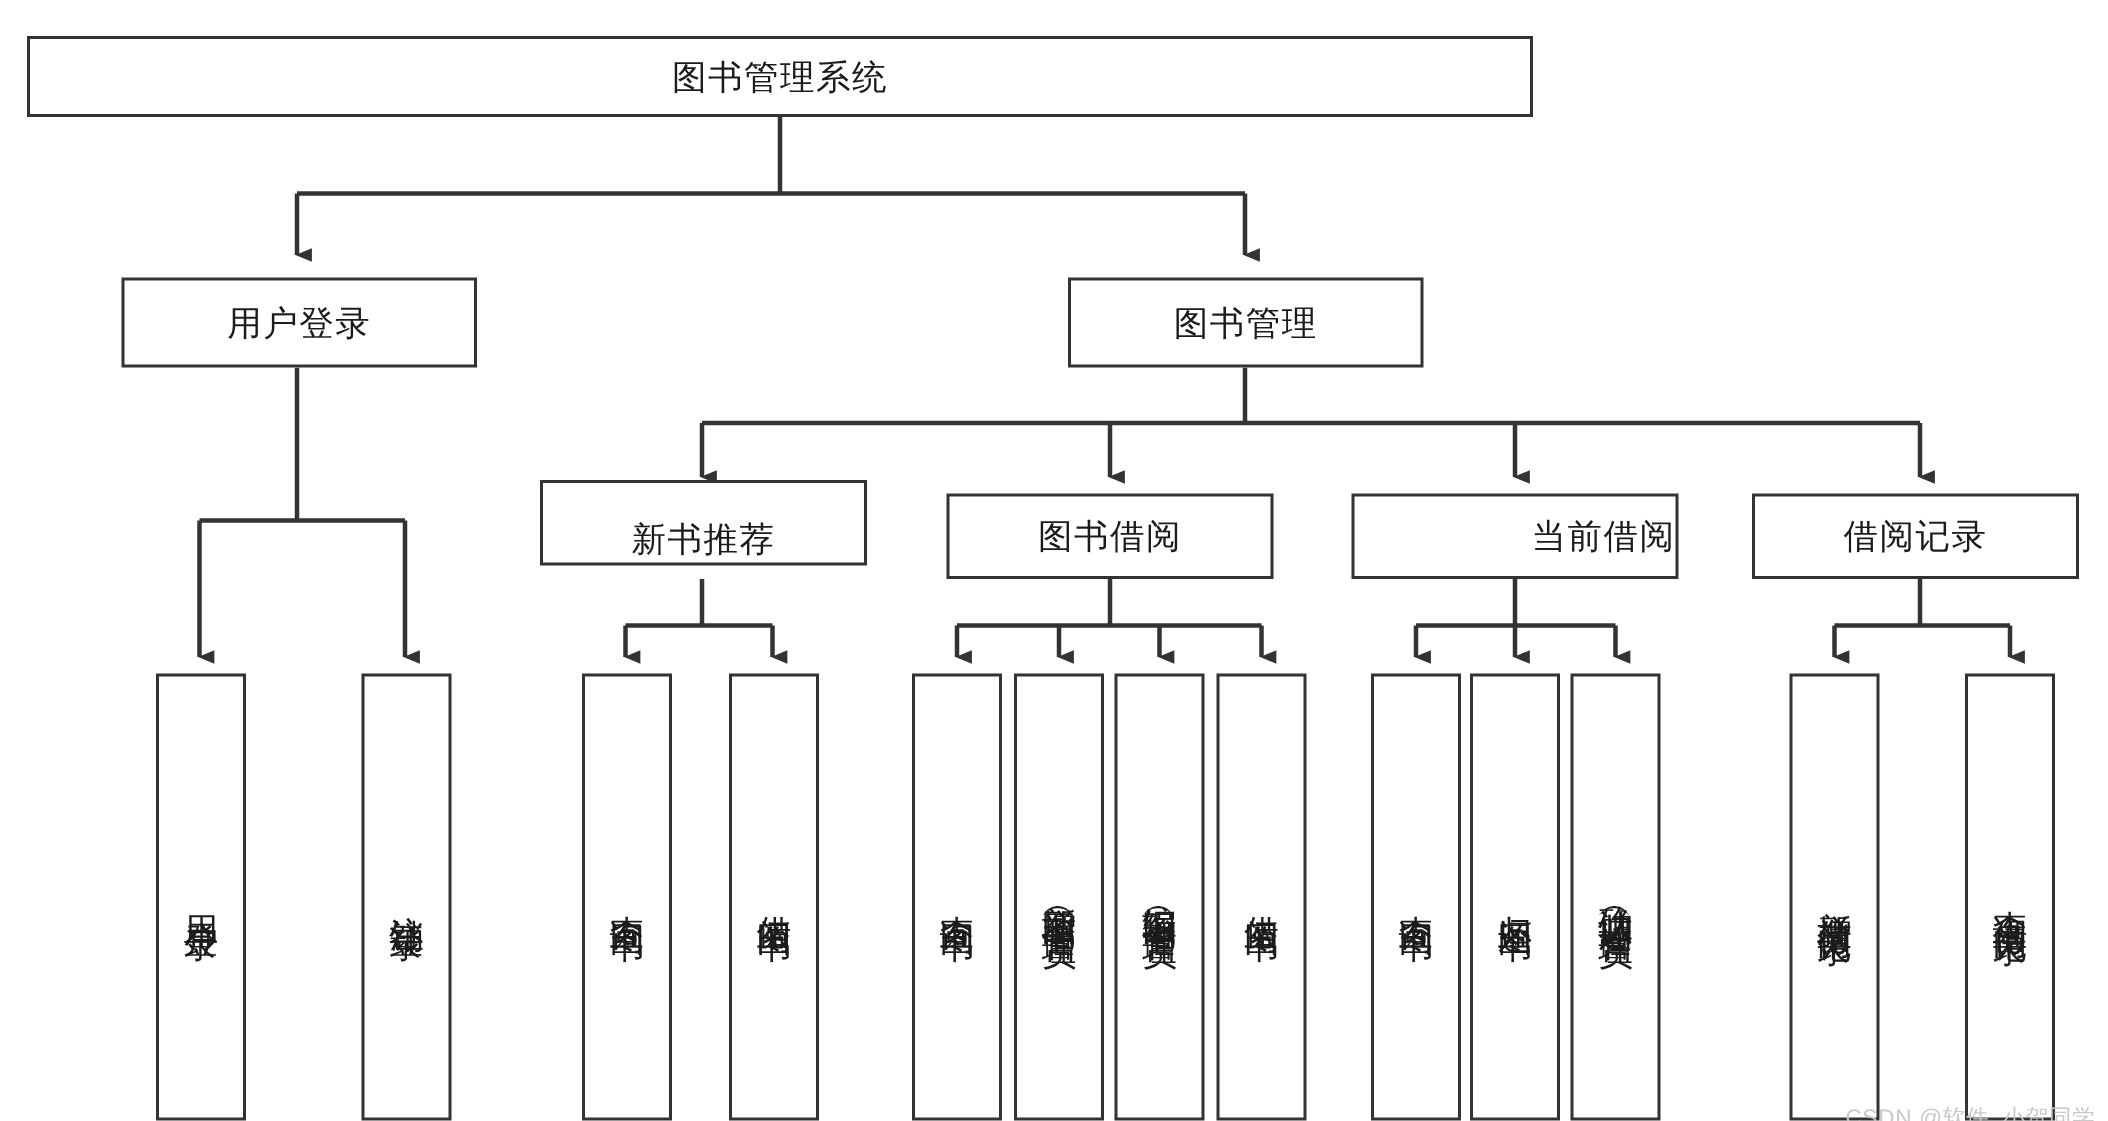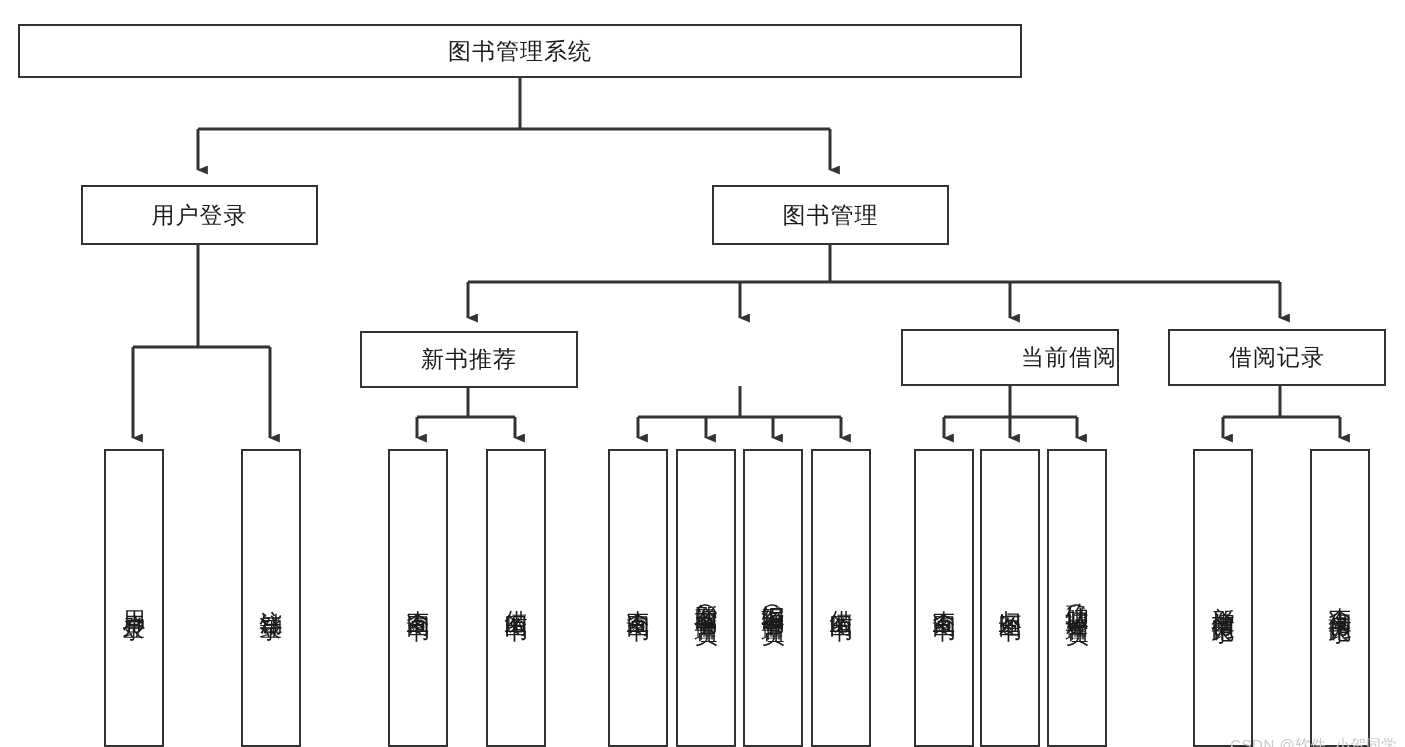--- a/index.html
+++ b/index.html
@@ -121,22 +121,25 @@
     <span>图书管理系统</span>
   </div>
 
   <div class="node h" style="left:81px; top:173px; width:237px; height:60px;">
     <span>用户登录</span>
   </div>
   <div class="node h" style="left:712px; top:173px; width:237px; height:60px;text-align:center;">
     <span>图书管理</span>
   </div>
 
-  <div class="node h" style="left:360px; top:319px; width:218px; height:57px;">
+  <div class="node h" style="left:360px; top:308px; width:218px; height:57px;align-items:flex-end;">
     <span>新书推荐</span>
+  </div>
+  <div class="node h" style="left:631px; top:317px; width:218px; height:57px;">
+    <span>图书借阅</span>
   </div>
   <div class="node h" style="left:901px; top:317px; width:218px; height:57px;justify-content:flex-end;">
     <span>当前借阅</span>
   </div>
   <div class="node h" style="left:1168px; top:317px; width:218px; height:57px;">
     <span>借阅记录</span>
   </div>
 
   <div class="node v" style="left:104px; top:437px; width:60px; height:298px;">
     <span class="vtext">用户登录</span>

